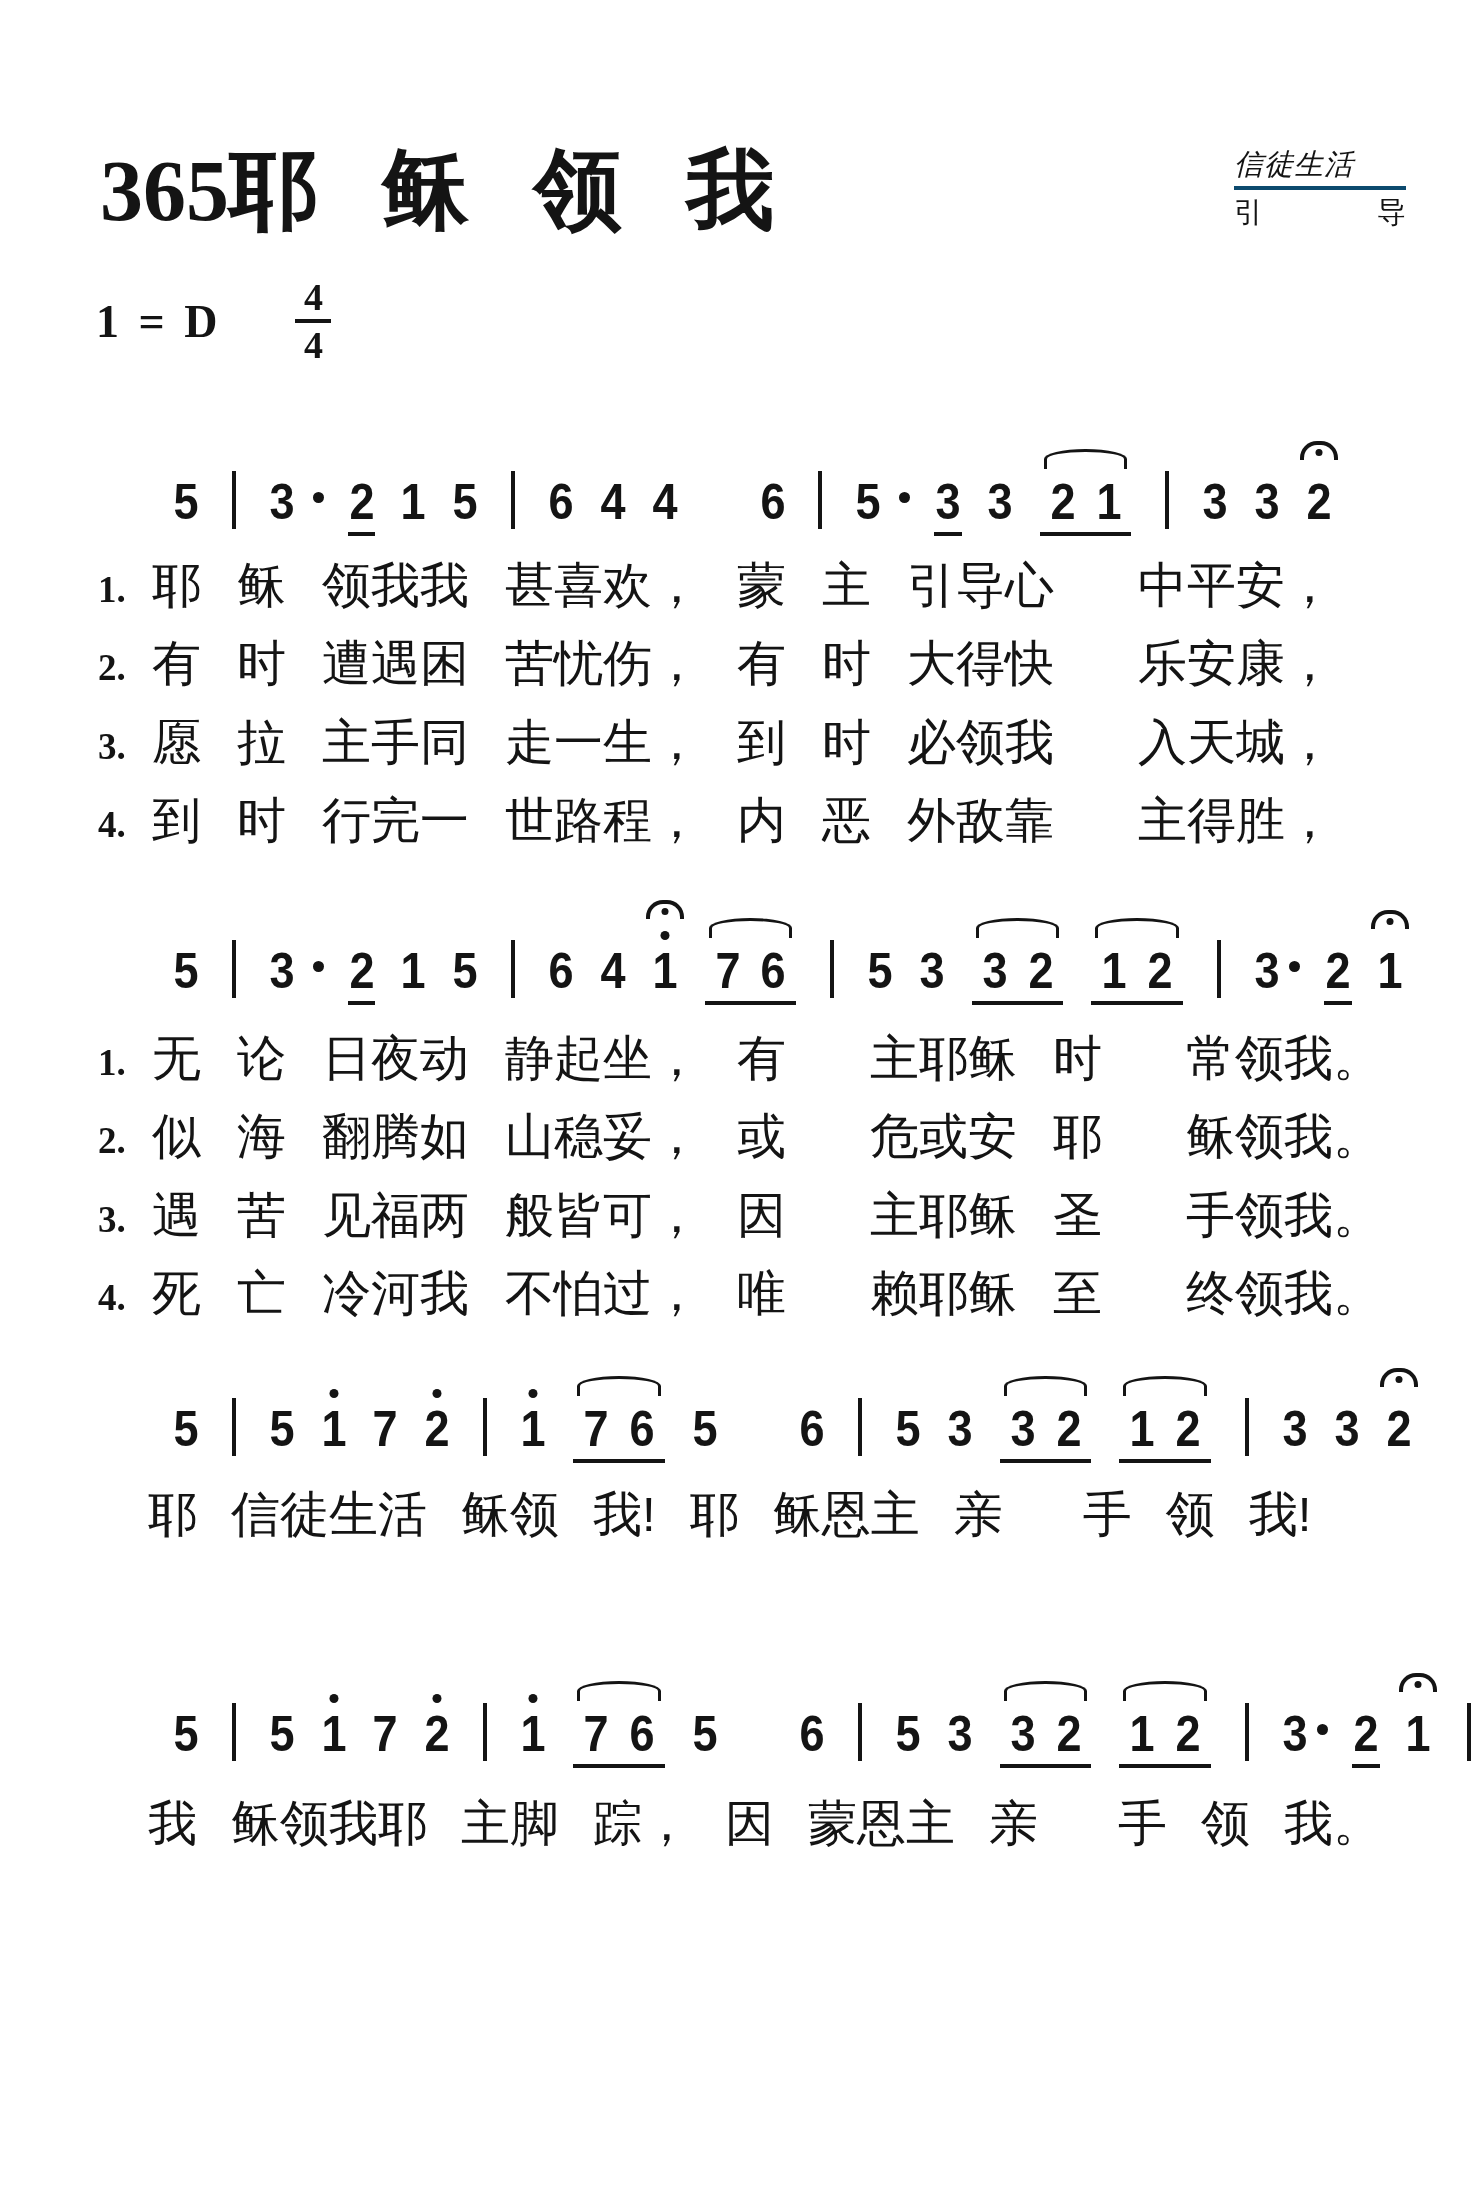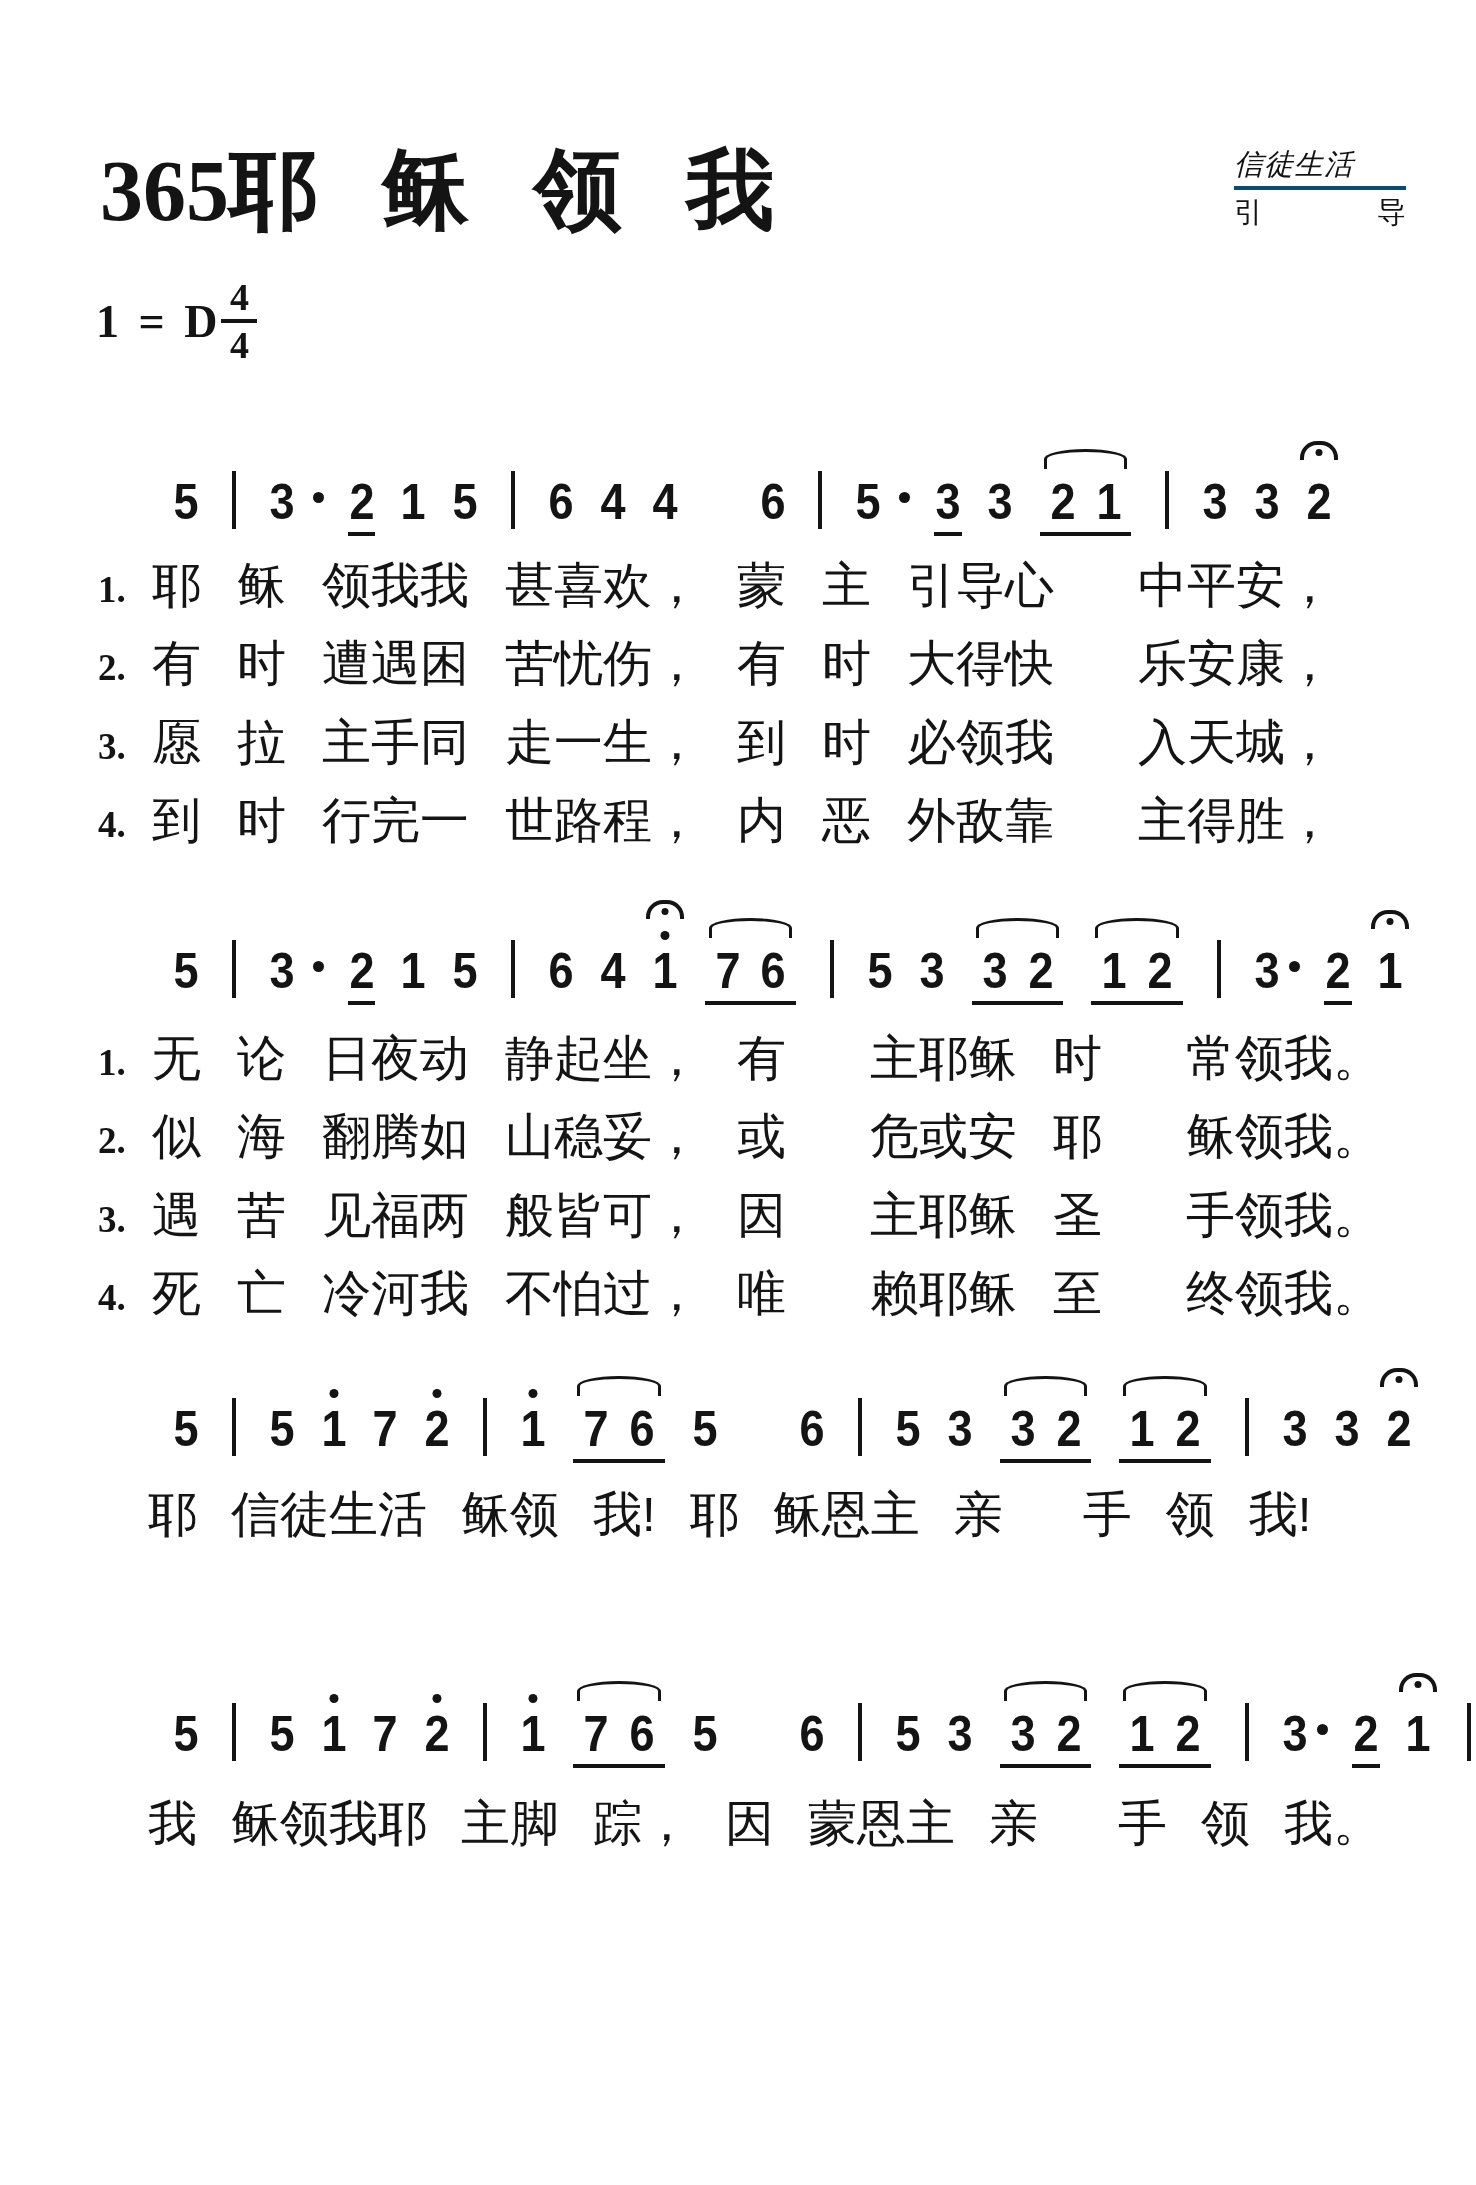--- a/index.html
+++ b/index.html
@@ -9,21 +9,21 @@
   
   .header{display:flex;align-items:flex-end;margin:146px 70px 0 100px;}
   .hymn-no{font-family:"Liberation Serif",serif;font-weight:bold;font-size:86px;line-height:1;}
   .title{flex:1;text-align:left;font-weight:900;font-size:88px;line-height:1;
          word-spacing:36px;letter-spacing:2px;}
   .category{width:172px;margin-bottom:4px;font-size:29px;line-height:1.2;}
   .cat-top{border-bottom:4px solid #0c4a6e;padding-bottom:4px;text-align:justify;letter-spacing:1px;font-style:italic;}
   .cat-bot{display:flex;justify-content:space-between;padding-top:5px;}
 
   
-  .key-row{display:flex;align-items:center;margin:44px 0 0 96px;}
+  .key-row{display:flex;align-items:center;margin:44px 0 0 96px;gap:74px;}
   .keysig{font-family:"Liberation Serif",serif;font-weight:bold;font-size:46px;letter-spacing:4px;}
   .meter{text-align:center;}
   .meter div{font-family:"Liberation Serif",serif;font-weight:bold;font-size:38px;line-height:1;}
   .m-line{width:36px;height:4px;background:#141414;margin:3px auto;}
 
   
   .mrow{display:flex;align-items:flex-end;margin-left:160px;height:116px;}
   .note{position:relative;padding-bottom:9px;margin:0 12px;white-space:nowrap;}
   .note.ul{padding-bottom:5px;border-bottom:4px solid #141414;}
   .grp{position:relative;display:flex;padding-bottom:5px;border-bottom:4px solid #141414;margin:0 14px;}

